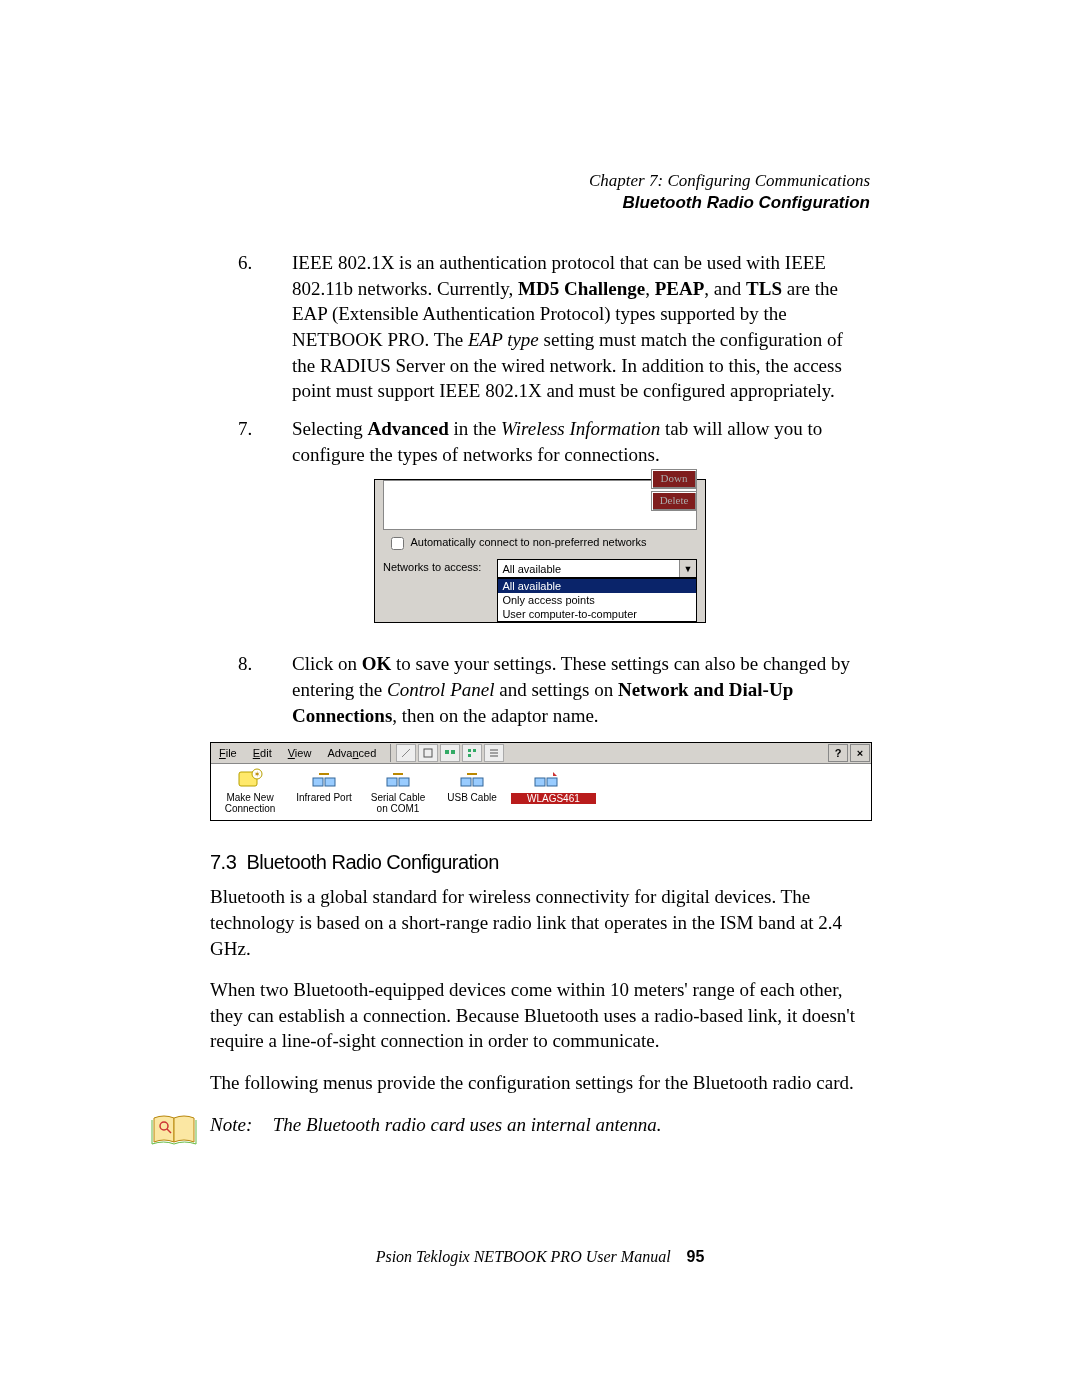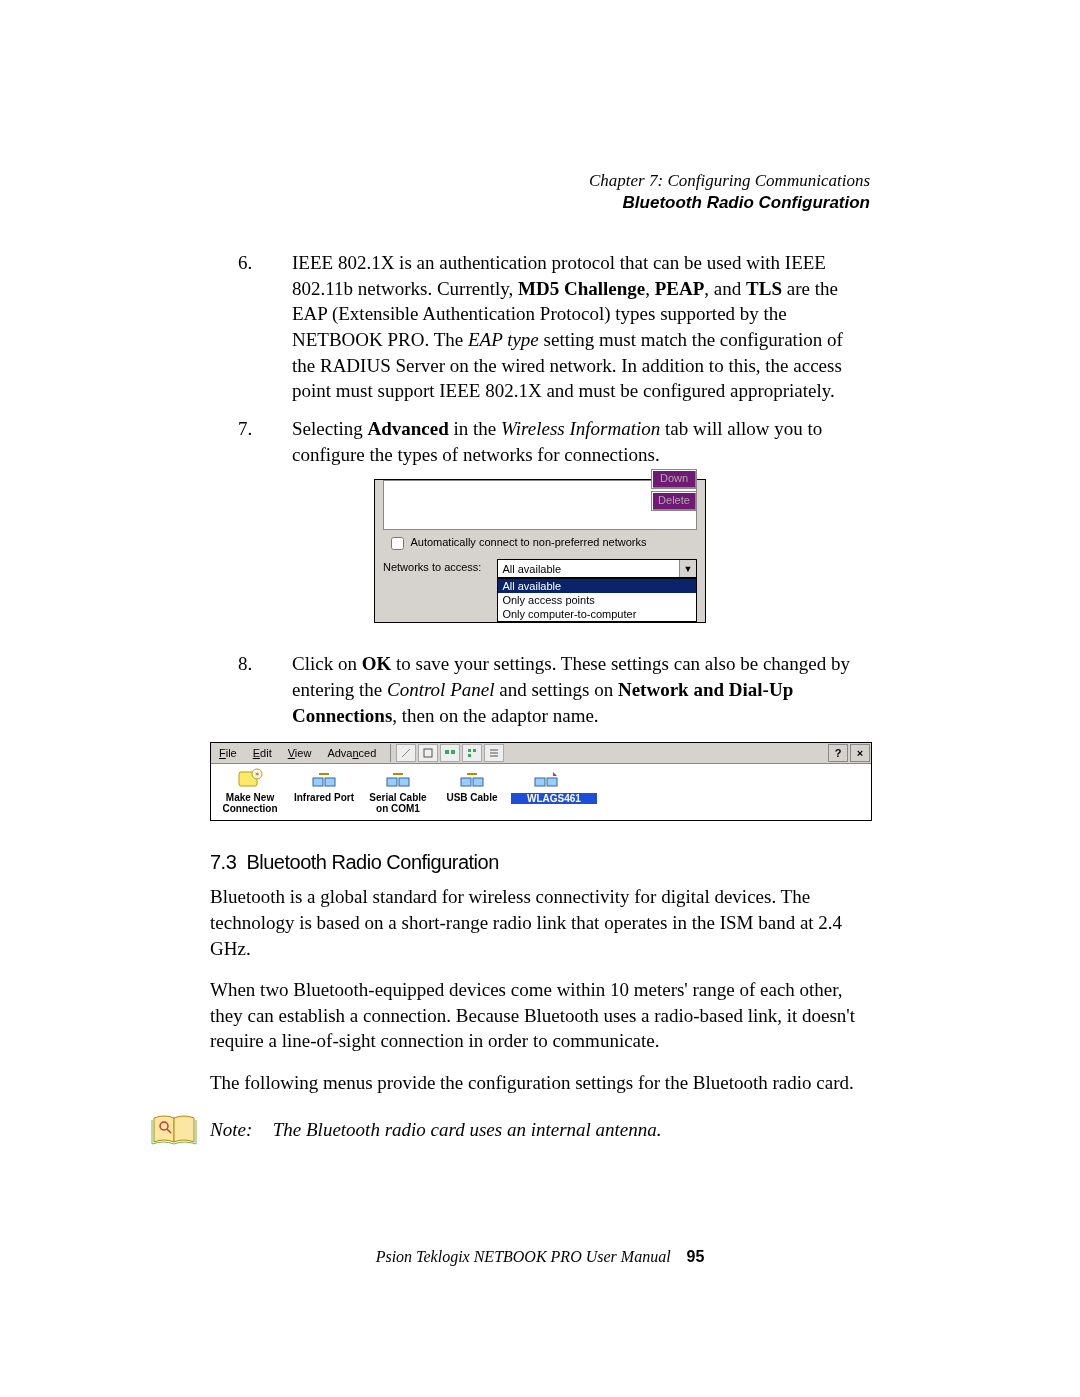--- a/index.html
+++ b/index.html
@@ -72,26 +72,27 @@
     right: -1px;
     top: -12px;
     display: flex;
     flex-direction: column;
     gap: 2px;
   }
   .shot1 .top-cut .btn {
     width: 44px;
     height: 18px;
     border: 1px solid #888;
-    background: #701a75;
+    background: #7f1d1d;
     font-size: 11px;
     color: #aaa;
     text-align: center;
     line-height: 16px;
     box-shadow: 1px 1px 0 #fff inset, -1px -1px 0 #888 inset;
+    font-family: Liberation Serif, serif;
   }
   .shot1 .cbrow {
     padding: 4px 12px;
   }
   .shot1 .cbrow input { vertical-align: middle; margin-right: 4px; }
   .shot1 .netrow {
     padding: 2px 8px 0 8px;
     display: flex;
     align-items: flex-start;
   }
@@ -196,43 +197,42 @@
   .shot2 .conn .ic {
     width: 26px;
     height: 22px;
     margin: 0 auto 2px auto;
     position: relative;
   }
   .shot2 .conn .ic svg { display: block; }
   .shot2 .conn .lbl {
     font-size: 10px;
     line-height: 1.1;
-    font-weight: bold;
   }
   .shot2 .conn .lbl.selected {
-    background: #1d4ed8;
+    background: #b91c1c;
     color: #fff;
     display: inline-block;
     padding: 0 16px;
   }
 
   h2.section {
     font-family: Arial, Helvetica, sans-serif;
     font-weight: normal;
     font-size: 20px;
     margin: 10px 0 10px 0;
     letter-spacing: -0.5px;
   }
   p.body {
     margin: 0 0 16px 0;
     line-height: 1.35;
   }
   .note-row {
     display: flex;
-    align-items: center;
+    align-items: flex-start;
     margin-left: -60px;
   }
   .note-row .book-icon {
     width: 50px;
     height: 36px;
     margin-right: 10px;
   }
   .note-row .note-text {
     font-style: italic;
     line-height: 1.35;
@@ -295,21 +295,21 @@
     <div class="netrow">
       <span class="lbl">Networks to access:</span>
       <div class="combo">
         <div class="sel">
           <span>All available</span>
           <span class="arrow">▼</span>
         </div>
         <div class="list">
           <div class="item selected">All available</div>
           <div class="item">Only access points</div>
-          <div class="item">Only computer-to-computer</div>
+          <div class="item">User computer-to-computer</div>
         </div>
       </div>
     </div>
   </div>
 
   <ol class="steps">
     <li>
       <div class="num">8.</div>
       <div class="txt">
         <span>Click on </span><span class="bold">OK</span><span> to save your settings. These settings can also be changed by entering the </span><span class="italic">Control Panel</span><span> and settings on </span><span class="bold">Network and Dial-Up Connections</span><span>, then on the adaptor name.</span>

